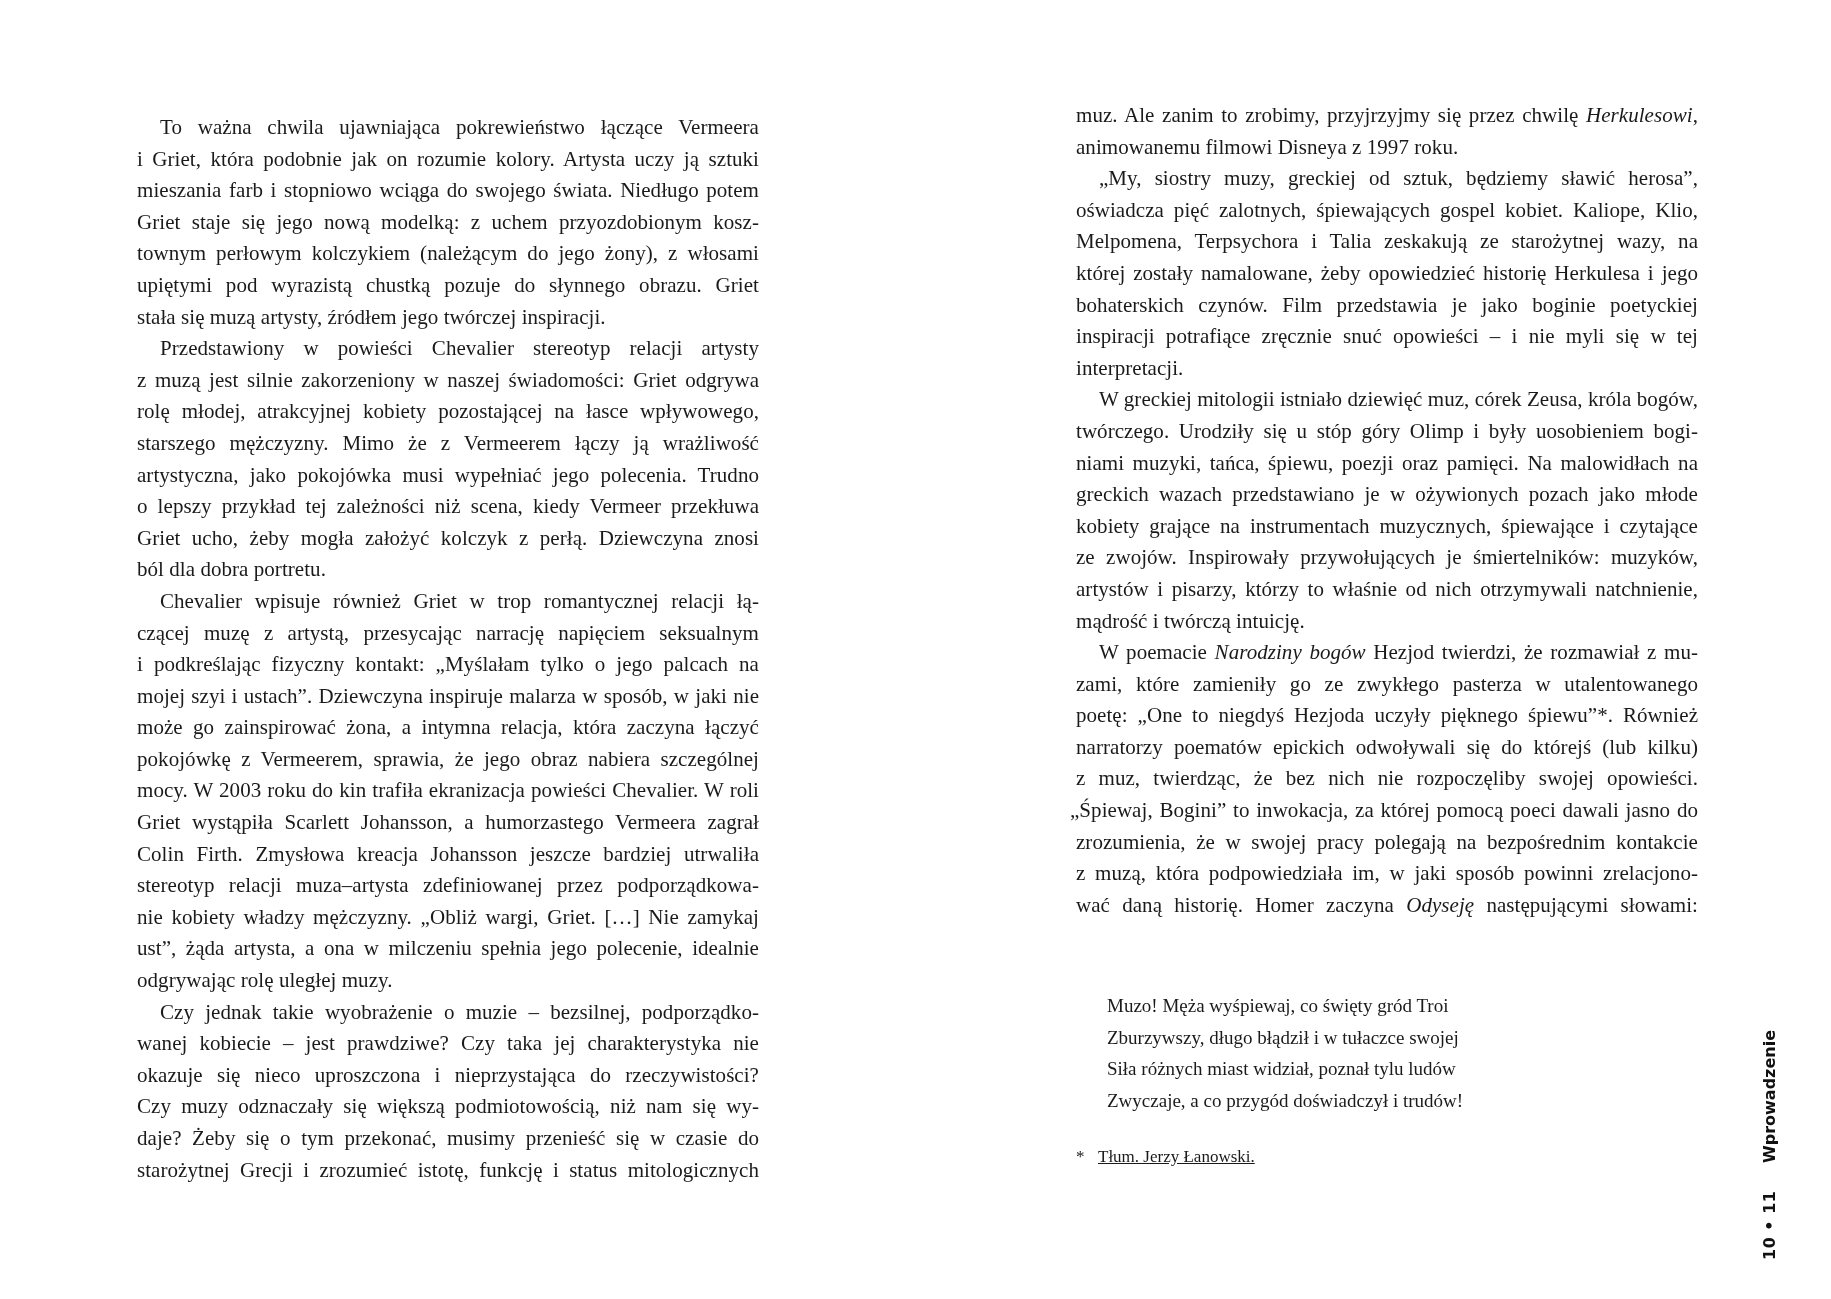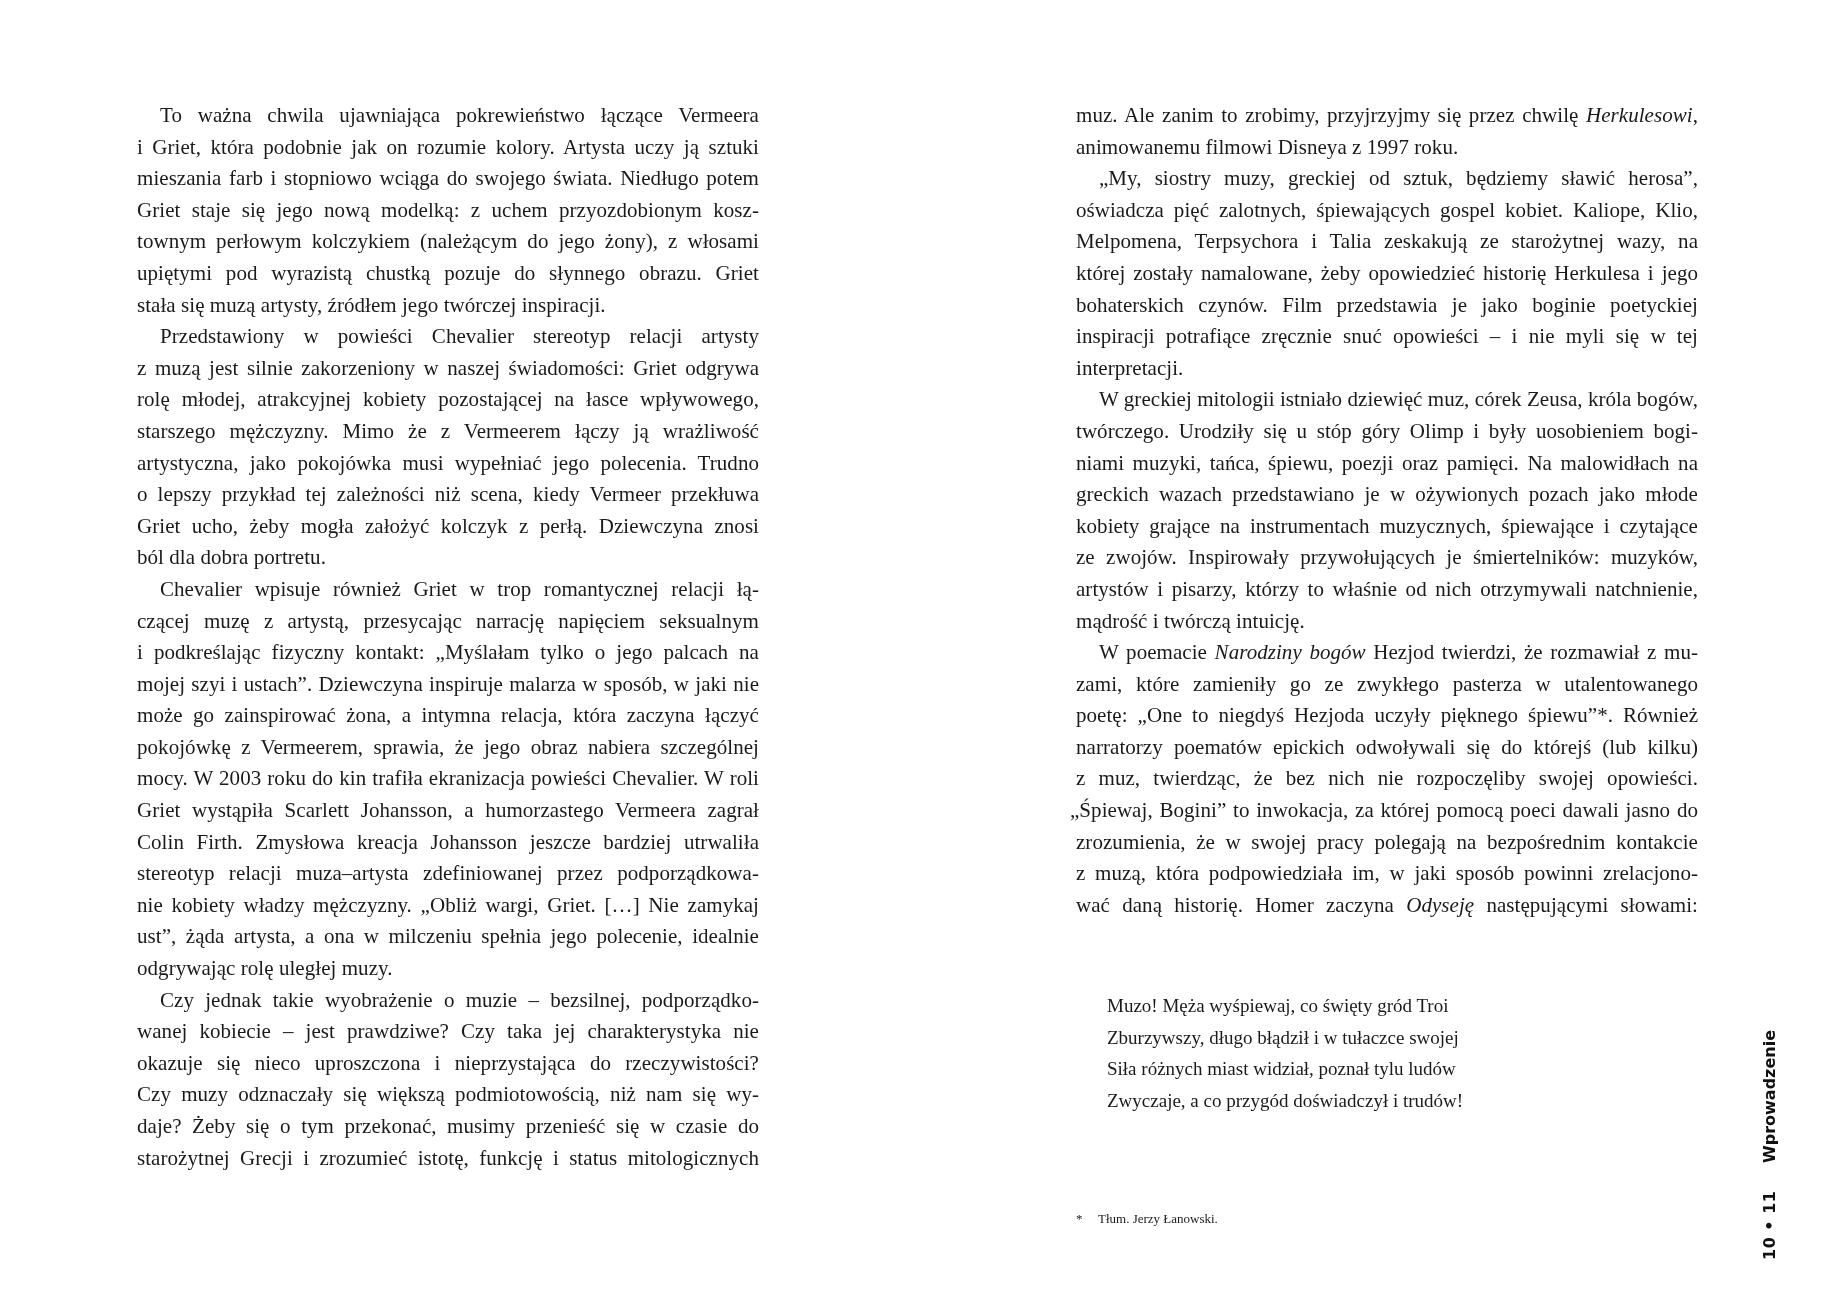--- a/index.html
+++ b/index.html
@@ -21,21 +21,21 @@
     height: 1299px;
   }
   .page-left { left: 0; width: 915px; }
   .page-right { left: 915px; width: 916px; }
 
   .column {
     position: absolute;
     top: 100px;
     width: 622px;
   }
-  .column-left { left: 137px; }
+  .column-left { left: 137px; margin-top: 12px; }
   .column-right { left: 161px; } 
 
   .line {
     display: block;
     height: 31.6px;
     line-height: 31.6px;
     font-size: 21px;
     white-space: nowrap;
     text-align: justify;
     text-align-last: justify;
@@ -62,24 +62,25 @@
     display: block;
     height: 31.6px;
     line-height: 31.6px;
     font-size: 19px;
     white-space: nowrap;
   }
 
   .footnote {
     position: absolute;
     left: 161px;
-    top: 1208px;
-    font-size: 13px;
+    top: 1146px;
+    font-size: 17px;
     line-height: 22px;
     white-space: nowrap;
+    text-decoration: underline;
   }
   .footnote .mark {
     display: inline-block;
     width: 22px;
   }
 
   .running-head {
     position: absolute;
     left: 1756px;
     top: 1030px;

